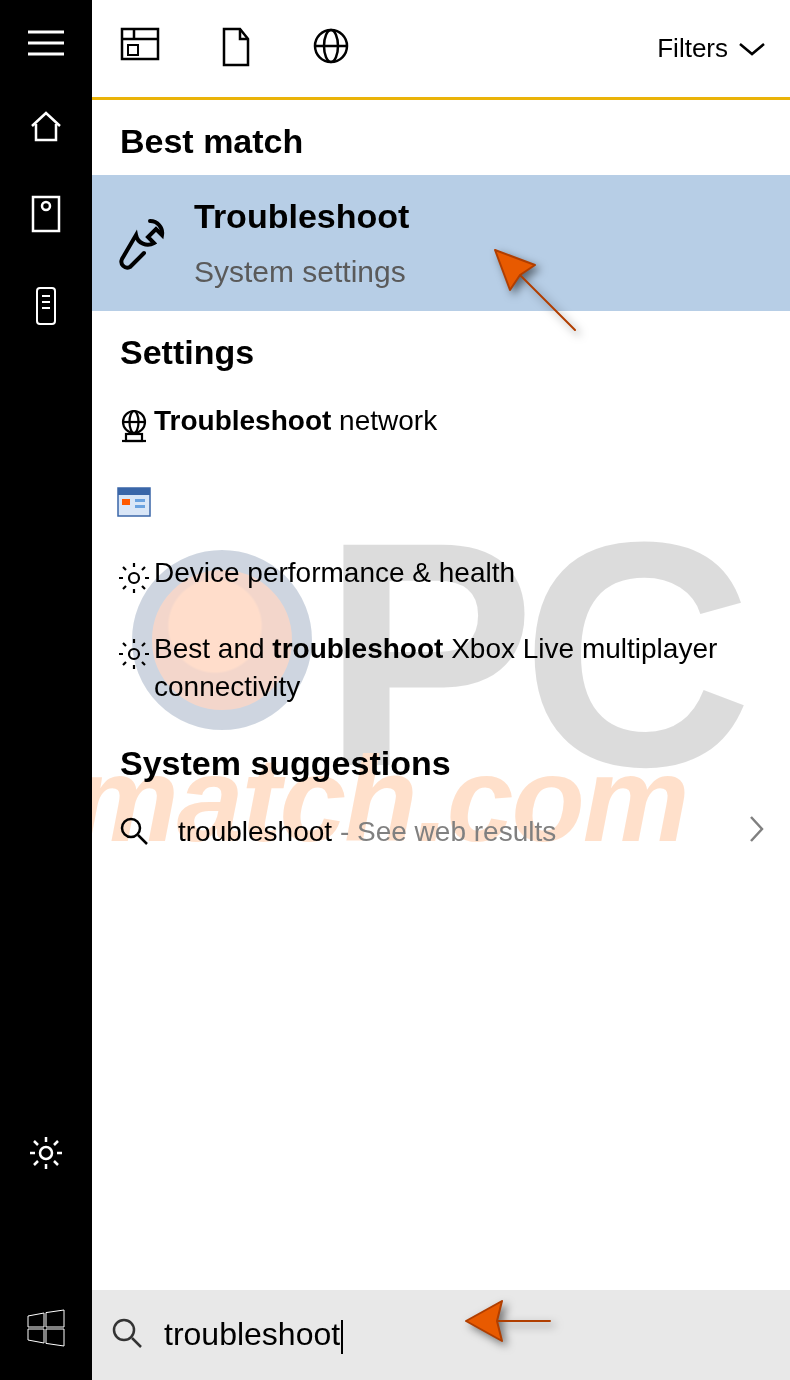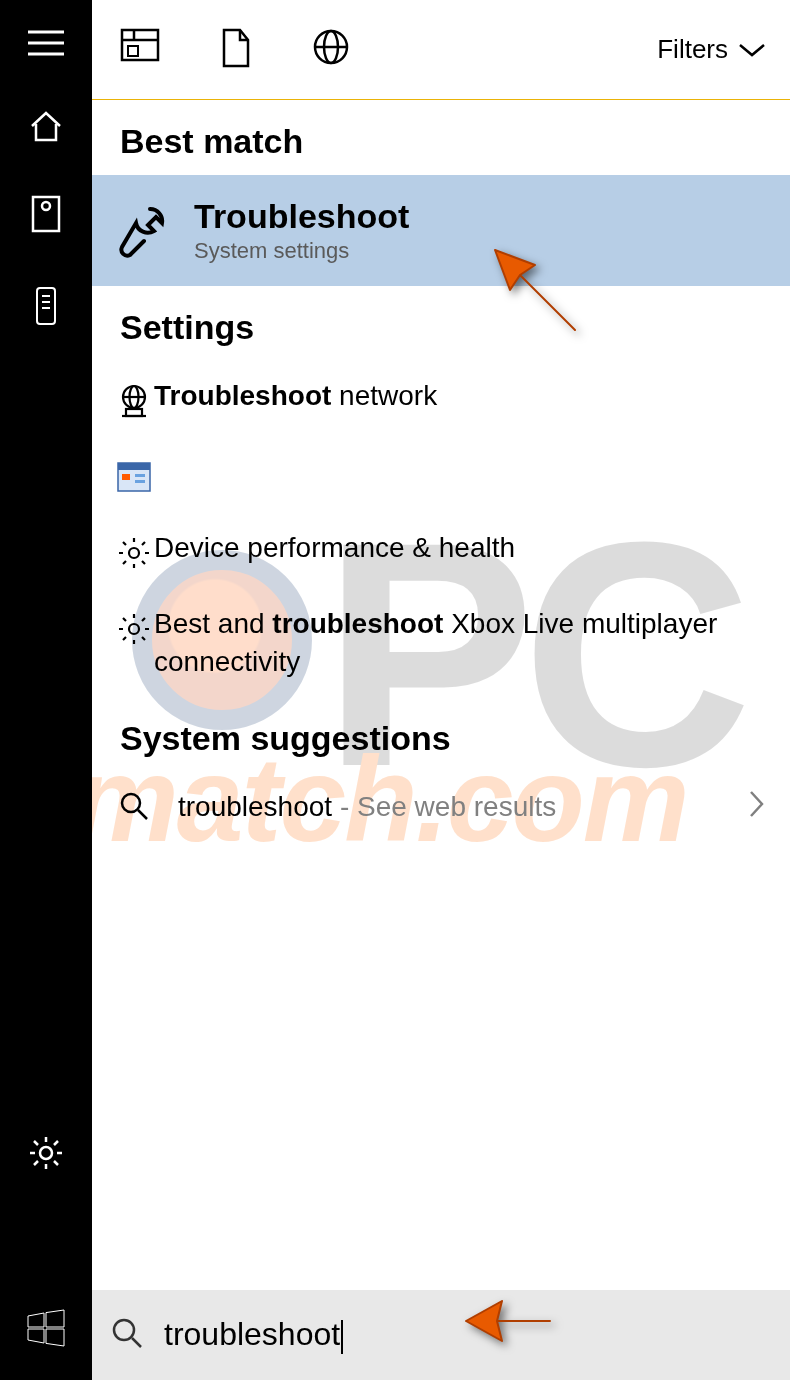--- a/index.html
+++ b/index.html
@@ -32,21 +32,21 @@
   .sidebar svg { stroke: #fff; fill: none; }
   .main {
     flex: 1;
     display: flex;
     flex-direction: column;
     position: relative;
     min-width: 0;
   }
   .topbar {
     height: 100px;
-    border-bottom: 1px solid #eab308;
+    border-bottom: 3px solid #eab308;
     display: flex;
     align-items: center;
     padding: 0 24px 0 28px;
   }
   .topbar-icons { display: flex; gap: 60px; }
   .topbar-icons svg { stroke: #000; fill: none; }
   .filters {
     margin-left: auto;
     display: flex;
     align-items: center;
@@ -62,21 +62,21 @@
   }
   .best-match {
     background: #b7cee6;
     display: flex;
     align-items: center;
     padding: 22px 20px 22px 22px;
     gap: 24px;
   }
   .best-match .bm-icon { width: 56px; height: 56px; display:flex; align-items:center; justify-content:center; }
   .bm-text .bm-title { font-size: 34px; font-weight: 600; color: #000; }
-  .bm-text .bm-sub { font-size: 22px; color: #5a5a5a; margin-top: 2px; }
+  .bm-text .bm-sub { font-size: 30px; color: #5a5a5a; margin-top: 19px; }
   .result-item {
     display: flex;
     align-items: flex-start;
     padding: 16px 20px 16px 22px;
   }
   .result-item .r-icon { width: 40px; height: 40px; display:flex; align-items:center; justify-content:center; flex-shrink:0; margin-top:4px;}
   .r-text { font-size: 28px; color: #000; line-height: 1.35; }
   .r-text .bold { font-weight: 700; }
   .r-sub { color: #808080; }
   .suggestion-row {

